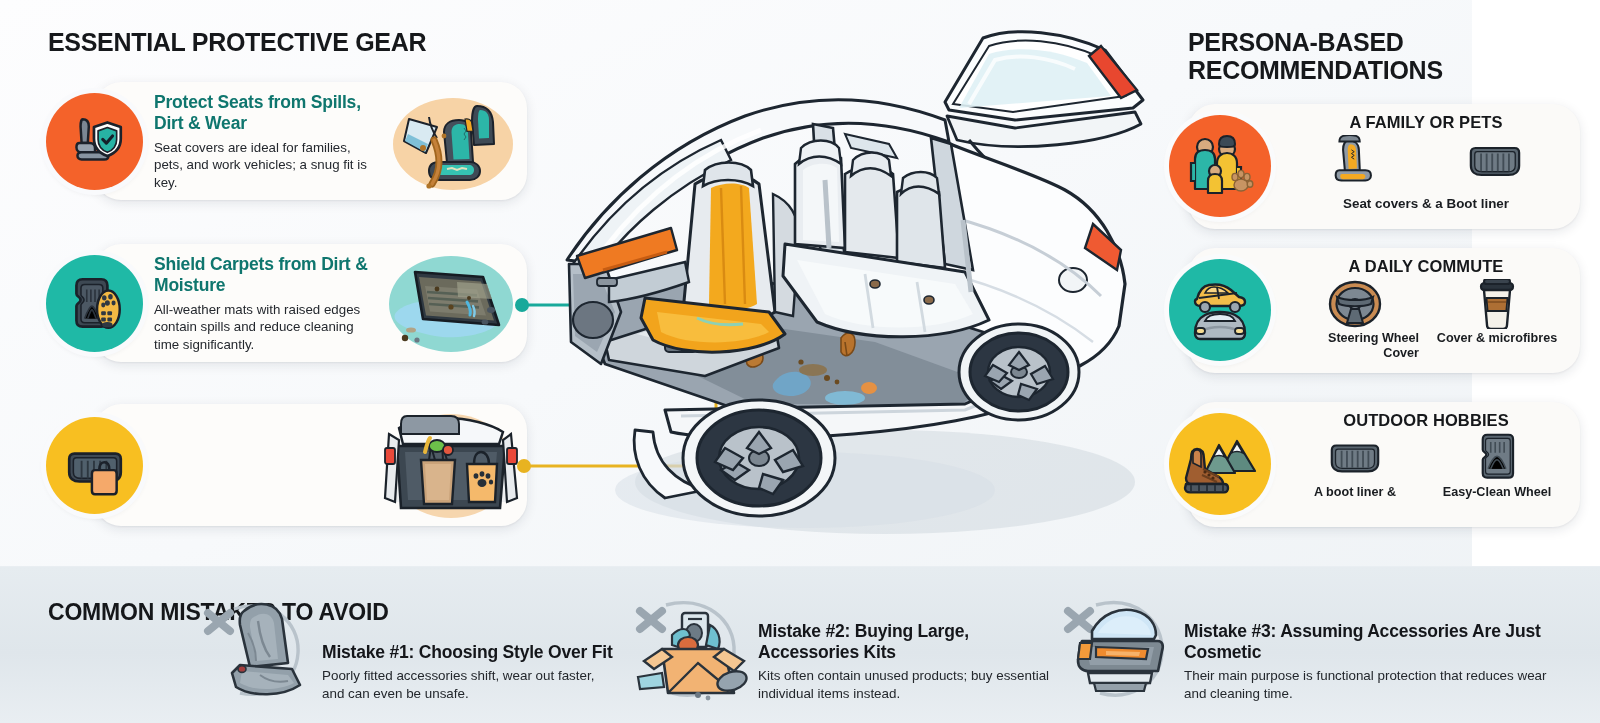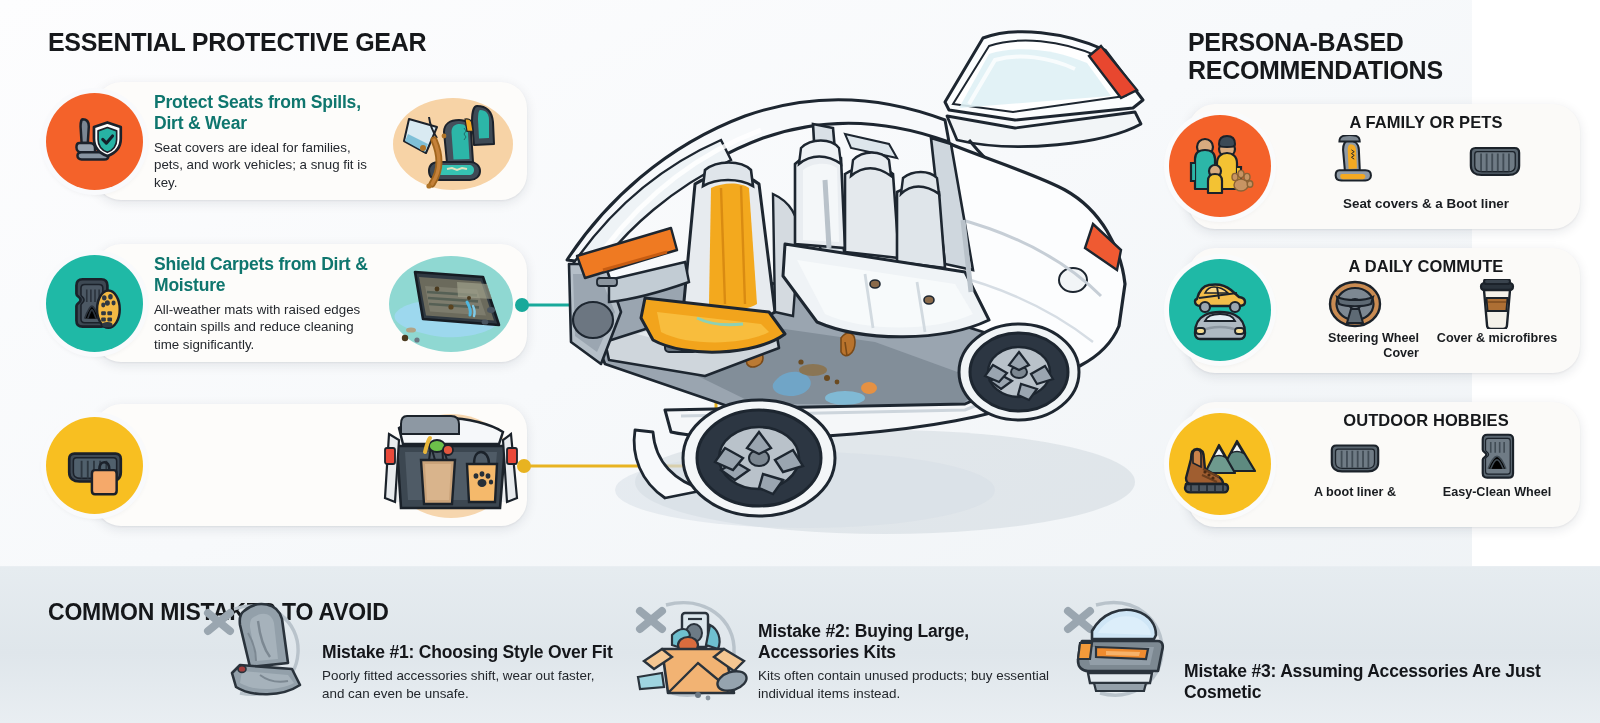--- a/index.html
+++ b/index.html
@@ -700,17 +700,18 @@
           <path d="M24 56 L 92 56 L 88 74 L 28 74 Z" fill="#929ea8"></path>
           <path d="M34 56 L 86 58 L 84 68 L 34 66 Z" fill="#ef8b2f" stroke="#2a333c" stroke-width="2.2"></path>
           <path d="M44 60 L 78 61 L 77 65 L 44 64 Z" fill="#f7b26a"></path>
           <path d="M18 52 L 30 52 L 28 68 L 16 68 Z" fill="#f39a3a" stroke="#2a333c" stroke-width="2.2"></path>
           <path d="M26 82 L 90 82 L 88 92 L 28 92 Z" fill="#e3eaef" stroke="#2a333c" stroke-width="2.4"></path>
           <path d="M32 92 L 84 92 L 82 100 L 34 100 Z" fill="#94a0aa" stroke="#2a333c" stroke-width="2.2"></path>
         </svg>
       </div>
       <div class="mistake-text">
         <div class="mistake-title">Mistake #3: Assuming Accessories Are Just Cosmetic</div>
+        <div class="mistake-desc">Their main purpose is functional protection that reduces wear and cleaning time.</div>
       </div>
     </div>
   </div>
 
 </div>
 
 </body></html>

